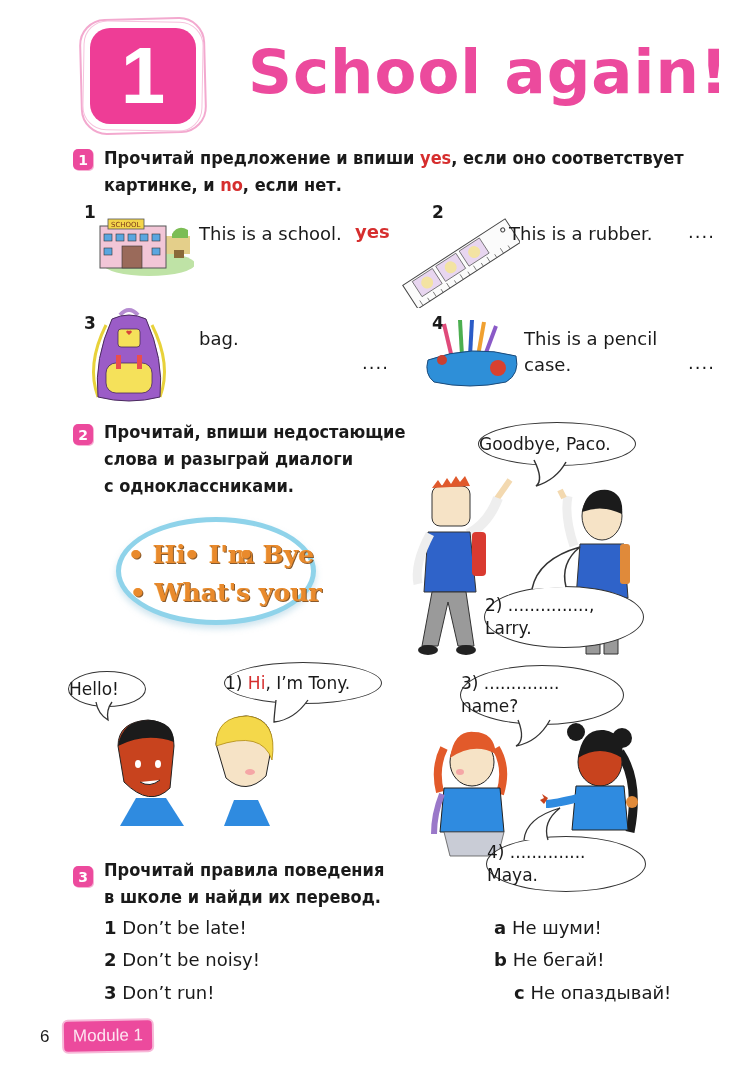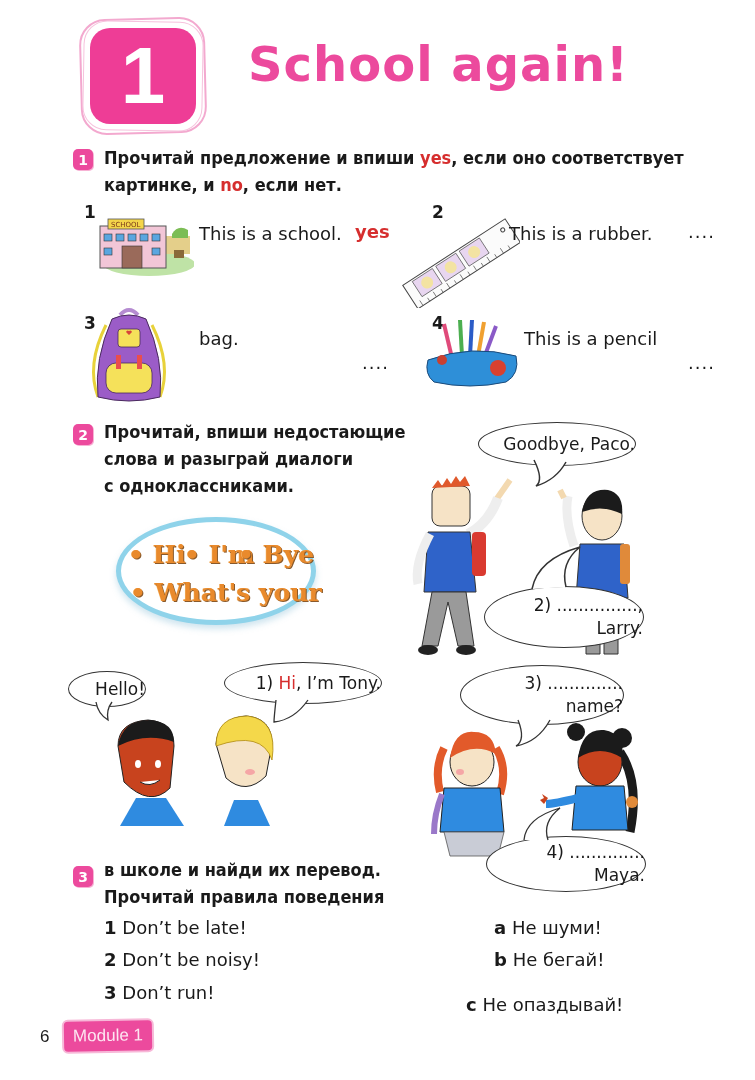--- a/index.html
+++ b/index.html
@@ -6,42 +6,42 @@
     html, body { width: 755px; height: 1080px; background: #ffffff; overflow: hidden; }
     body { position: relative; font-family: "DejaVu Sans", sans-serif; color: #1a1a1a; }
     .abs { position: absolute; }
 
     
     .unit-badge { left: 80px; top: 18px; width: 126px; height: 116px; }
     .unit-badge .outer { position:absolute; inset:0; border:2px solid #f3a9cf; border-radius: 26px; transform: rotate(-1.5deg); }
     .unit-badge .outer2 { position:absolute; inset:3px; border:1.5px solid #f6c2dd; border-radius: 24px; transform: rotate(1deg); }
     .unit-badge .inner { position:absolute; left:10px; top:10px; right:10px; bottom:10px; background:#ee3d96; border-radius: 20px;
       display:flex; align-items:center; justify-content:center; color:#fff; font-family:"Liberation Sans", sans-serif; font-size:80px; font-weight:bold; }
-    .page-title { left: 248px; top: 36px; font-size: 48px; font-weight: bold; color: #ec4a9d; letter-spacing: 1px; font-family: "DejaVu Sans", sans-serif; }
+    .page-title { left: 248px; top: 36px; font-size: 61px; font-weight: bold; color: #ec4a9d; letter-spacing: 1px; font-family: "DejaVu Sans", sans-serif; }
 
     
     .ex-num { width: 20px; height: 21px; background:#ec4a9d; color:#fff; border-radius: 5px; font-size: 14px; font-weight:bold;
       display:flex; align-items:center; justify-content:center; box-shadow: 1px 1px 0 #f7b2d4; }
     .ex-text { font-size: 18px; font-weight: bold; line-height: 27px; color:#1a1a1a; font-family: "DejaVu Sans Condensed","DejaVu Sans", sans-serif; }
     .red { color: #d62e2e; }
 
     
     .item-num { font-size: 17px; font-weight: bold; }
     .item-text { font-size: 18px; line-height: 26px; font-family: "DejaVu Sans", sans-serif; }
     .answer-yes { color:#d62e2e; font-weight:bold; font-size:18px; }
     .dots { font-size: 18px; letter-spacing: 1px; }
 
     
     .word-cloud { left: 116px; top: 517px; width: 200px; height: 108px; border: 5px solid #8fd3ea; border-radius: 50%;
       box-shadow: 0 4px 6px rgba(120,180,210,0.35); background:#fff; }
     .cloud-word { font-family: "DejaVu Serif", serif; font-weight: bold; font-size: 25px; color: #e98a2c;
       text-shadow: 1px 1px 0 #8a5a2b, -0.5px -0.5px 0 #f6c07b; }
 
     
-    .bubble { border: 1.5px solid #333; border-radius: 50%; background:#fff; display:flex; flex-direction:column; align-items:flex-end; justify-content:center; font-size:17px; line-height: 23px; }
+    .bubble { border: 1.5px solid #333; border-radius: 50%; background:#fff; display:flex; flex-direction:column; align-items:flex-start; justify-content:center; font-size:17px; line-height: 23px; }
     .bubble .line { white-space: nowrap; }
 
     
     .page-number { left: 40px; top: 1027px; font-size: 17px; font-family:"Liberation Sans", sans-serif; }
     .module-tag { left: 62px; top: 1019px; width: 92px; height: 34px; background:#ec4a9d; border-radius:6px; border:2px solid #f7b8d8;
       color:#fde6f1; font-size:17px; display:flex; align-items:center; justify-content:center; font-family:"Liberation Sans", sans-serif; transform: rotate(-1deg); }
 
     svg { display:block; }
   </style>
 </head>
@@ -146,20 +146,21 @@
     <line x1="48" y1="38" x2="50" y2="2" stroke="#2b5cc7" stroke-width="4"></line>
     <line x1="56" y1="38" x2="62" y2="4" stroke="#f0a030" stroke-width="4"></line>
     <line x1="62" y1="40" x2="74" y2="8" stroke="#8a5ac7" stroke-width="4"></line>
     <path d="M6 42 q44 -16 88 -4 q4 18 -10 26 q-36 8 -72 0 q-10 -8 -6 -22z" fill="#2e8fd8" stroke="#1a4a7a" stroke-width="1"></path>
     <circle cx="76" cy="50" r="8" fill="#d9412f"></circle>
     <circle cx="20" cy="42" r="5" fill="#c94030"></circle>
   </svg>
 </div>
 <div class="abs item-text" style="left:524px; top:326px;">
   <div>This is a pencil</div>
+  <div>case.</div>
 </div>
 <div class="abs dots" style="left:688px; top:352px;">....</div>
 
 <div class="abs ex-num" style="left:73px; top:424px;">2</div>
 <div class="abs ex-text" style="left:104px; top:418px; width:320px;">
   <div>Прочитай, впиши недостающие</div>
   <div>слова и разыграй диалоги</div>
   <div>с одноклассниками.</div>
 </div>
 
@@ -280,26 +281,26 @@
 <div class="abs bubble" style="left:486px; top:836px; width:160px; height:56px;">
   <div class="line">4) ..............</div>
   <div class="line">Maya.</div>
 </div>
 <svg class="abs" style="left:520px; top:806px;" width="44" height="36">
     <path d="M4 34 q2 -22 36 -32 q-18 14 -12 32" fill="#fff" stroke="#333" stroke-width="1.3"></path>
   </svg>
 
 <div class="abs ex-num" style="left:73px; top:866px;">3</div>
 <div class="abs ex-text" style="left:104px; top:856px; width:340px;">
+  <div>Прочитай правила поведения</div>
   <div>в школе и найди их перевод.</div>
-  <div>Прочитай правила поведения</div>
 </div>
 
 <div class="abs item-text" style="left:104px; top:915px;"><b>1</b> <span>Don’t be late!</span></div>
 <div class="abs item-text" style="left:104px; top:947px;"><b>2</b> <span>Don’t be noisy!</span></div>
 <div class="abs item-text" style="left:104px; top:980px;"><b>3</b> <span>Don’t run!</span></div>
 
 <div class="abs item-text" style="left:494px; top:915px;"><b>a</b> <span>Не шуми!</span></div>
 <div class="abs item-text" style="left:494px; top:947px;"><b>b</b> <span>Не бегай!</span></div>
-<div class="abs item-text" style="left:466px; top:980px;margin-top:12px;"><b>c</b> <span>Не опаздывай!</span></div>
+<div class="abs item-text" style="left:514px; top:980px;"><b>c</b> <span>Не опаздывай!</span></div>
 
 <div class="abs page-number">6</div>
 <div class="abs module-tag">Module 1</div>
 
 </body></html>

